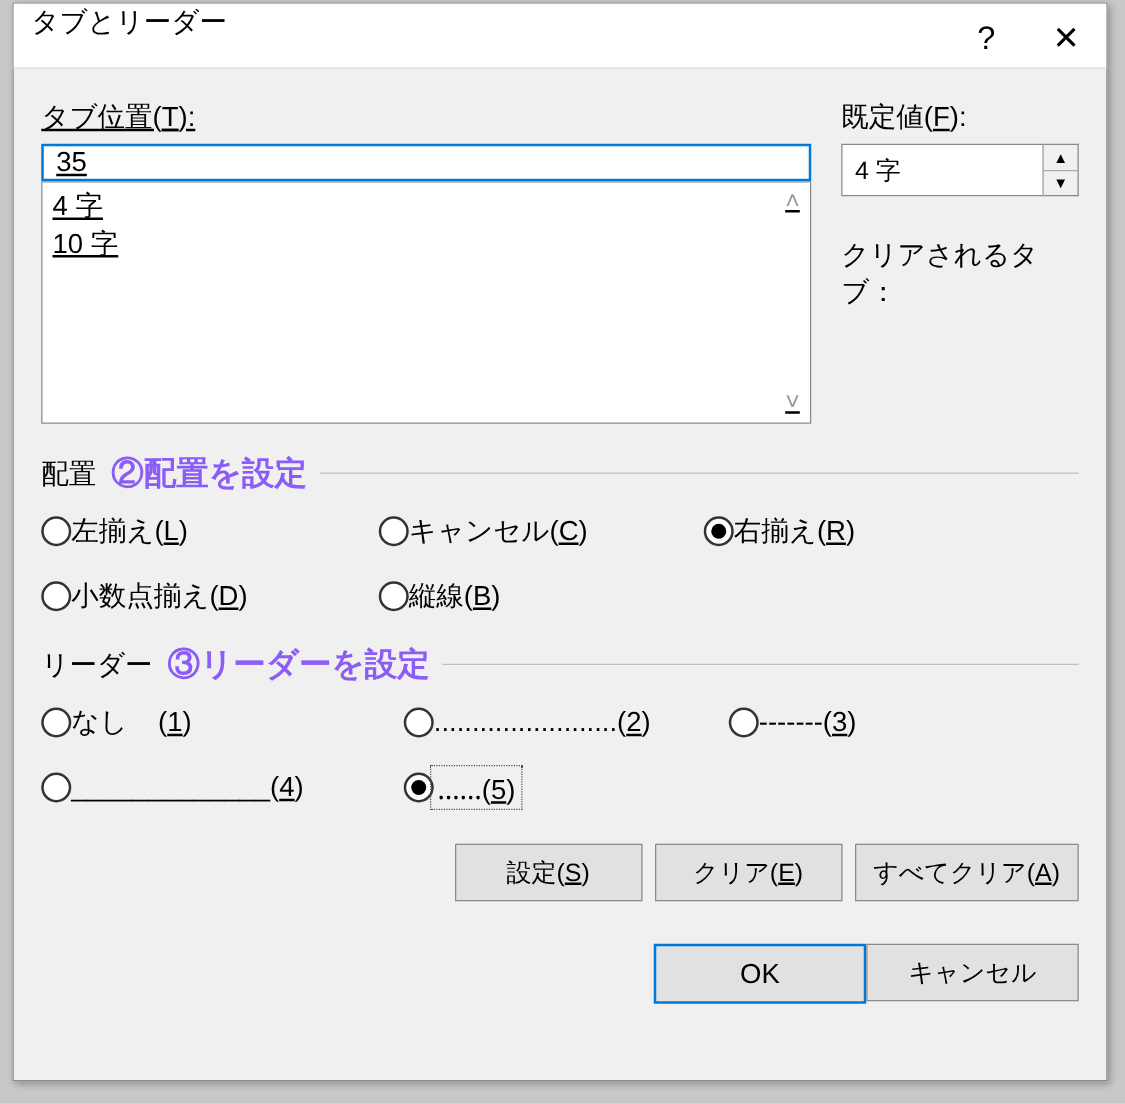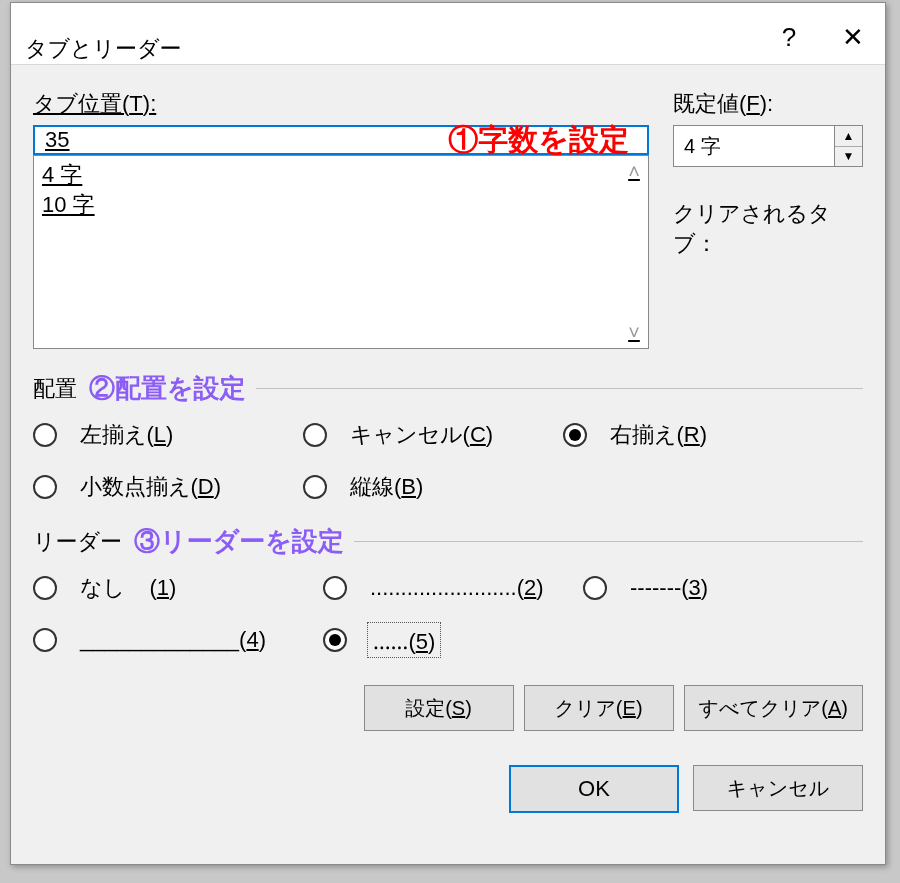--- a/index.html
+++ b/index.html
@@ -17,25 +17,25 @@
     position: absolute;
     left: 10px; top: 2px;
     width: 876px; height: 863px;
     background: #f0f0f0;
     border: 1px solid #8a8a8a;
     box-shadow: 2px 2px 6px rgba(0,0,0,0.3);
     display: flex;
     flex-direction: column;
   }
   .titlebar {
-    height: 62px;
+    height: 52px;
     background: #fff;
     border-bottom: 1px solid #d8d8d8;
     display: flex;
-    align-items: flex-end;
+    align-items: flex-start;
     padding-left: 14px;
   }
   .titlebar .title { flex: 1; font-size: 22px; }
   .titlebar .btn {
     width: 64px; height: 54px;
     display: flex; align-items: center; justify-content: center;
     font-size: 26px;
     cursor: default;
   }
   .content {
@@ -116,21 +116,21 @@
     margin-left: 12px;
   }
 
   .radios {
     margin-top: 14px;
     display: grid;
     grid-template-columns: 270px 260px 260px;
     row-gap: 22px;
   }
   .radio {
-    display: flex; align-items: center; gap: 23px;
+    display: flex; align-items: center; gap: 0;
     font-size: 22px;
   }
   .rcirc {
     width: 24px; height: 24px; border-radius: 50%;
     border: 2px solid #333; background: #fff;
     display: flex; align-items: center; justify-content: center;
     flex-shrink: 0;
   }
   .rcirc .dot {
     width: 12px; height: 12px; border-radius: 50%; background: #000;
@@ -156,21 +156,20 @@
     border: 1px solid #8a8a8a;
     background: #e1e1e1;
     display: flex; align-items: center; justify-content: center;
     font-size: 20px;
     padding: 0 14px;
   }
   .mainbtns {
     margin-top: 34px;
     display: flex;
     justify-content: flex-end;
-    gap: 14px;
   }
   .okbtn {
     width: 170px; height: 48px;
     border: 2px solid #0078d7;
     background: #e1e1e1;
     display: flex; align-items: center; justify-content: center;
     font-size: 22px;
   }
 </style>
 </head>
@@ -190,21 +189,20 @@
 
   <div class="content">
 
     <div class="row1">
       <div class="tabpos">
         <div class="lbl">
           <span>タブ位置(</span><span class="under">T</span><span>):</span>
         </div>
         <div class="input">
           <span class="input-val">35</span>
-          <span class="overlay-red">①字数を設定</span>
         </div>
         <div class="listbox">
           <div class="listitems">
             <div>4 字</div>
             <div>10 字</div>
           </div>
           <div class="scroll">
             <span>˄</span>
             <span>˅</span>
           </div>

